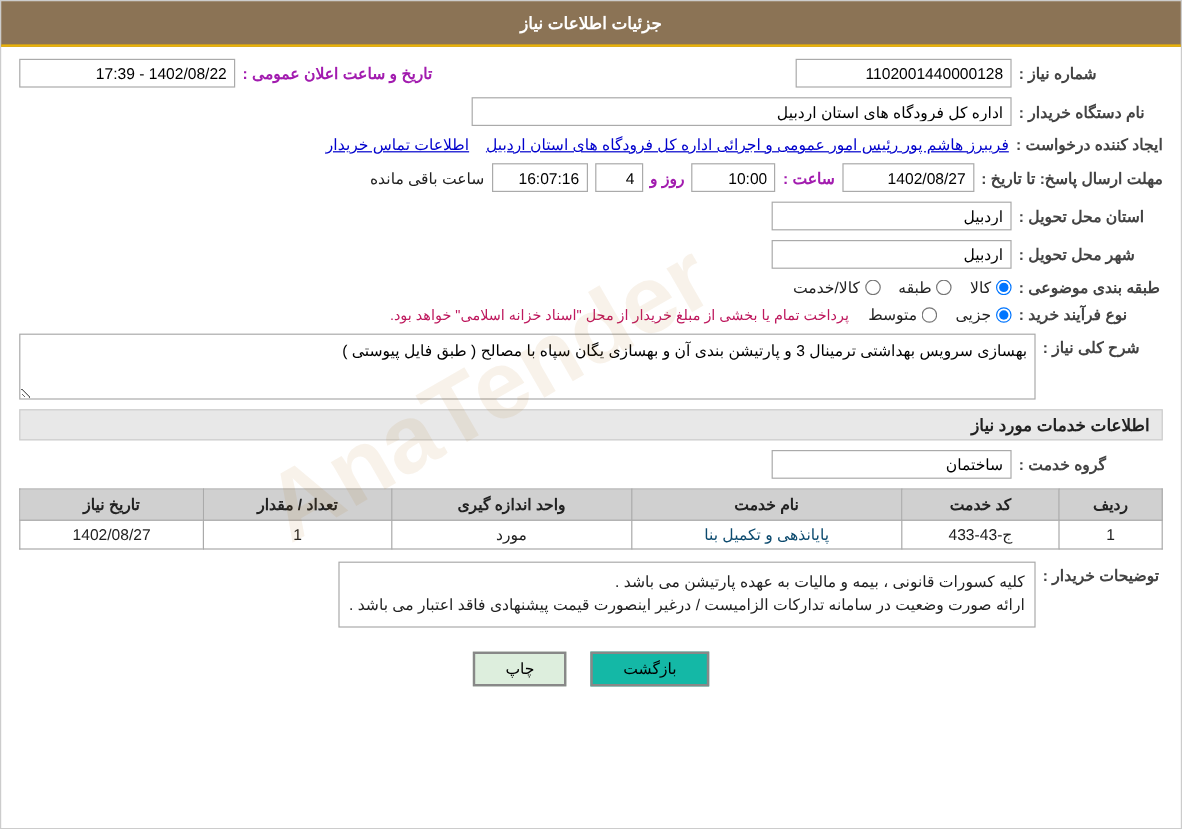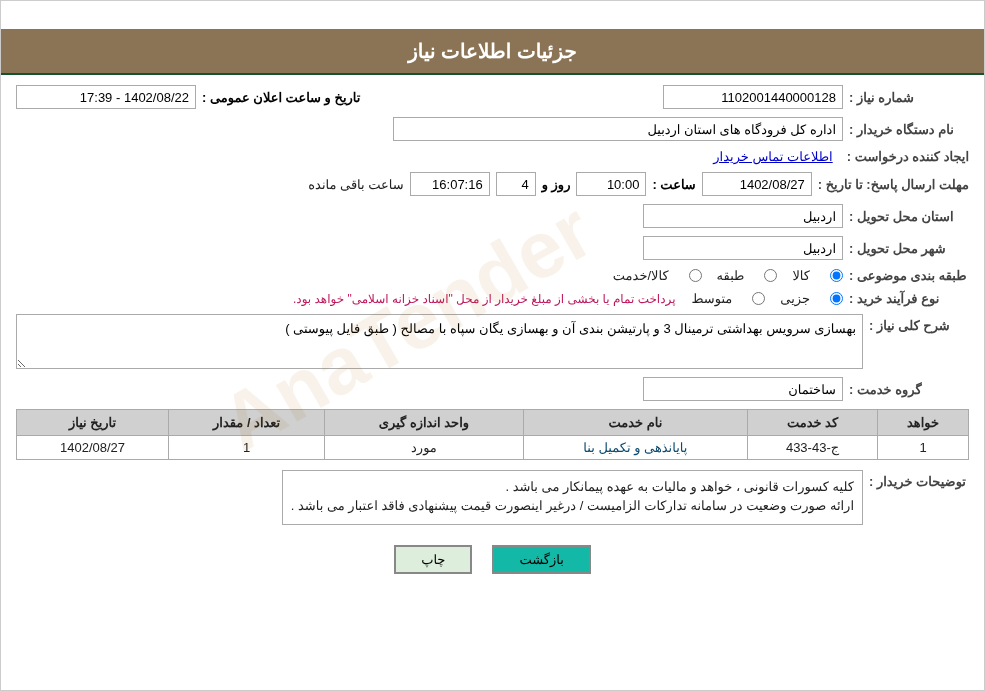--- a/index.html
+++ b/index.html
@@ -15,24 +15,23 @@
       min-height: 691px;
       background: #fff;
       margin: 0 auto;
       border: 1px solid #ccc;
     }
     .header-bar {
       background: #8B7355;
       color: #fff;
       text-align: center;
       padding: 10px 0;
-      font-size: 20px;
-      font-weight: bold;
-      border-bottom: 2px solid #14532d;
-      margin-top: 28px;
+      font-size: 14px;
+      font-weight: bold;
+      border-bottom: 2px solid #eab308;
     }
     .content {
       padding: 10px 15px;
     }
     .label {
       color: #444;
       font-weight: bold;
       white-space: nowrap;
       min-width: 120px;
       text-align: left;
@@ -70,21 +69,21 @@
     }
     .radio-group {
       display: flex;
       gap: 15px;
       align-items: center;
       flex-direction: row-reverse;
     }
     .radio-item {
       display: flex;
       align-items: center;
-      gap: 20px;
+      gap: 4px;
       flex-direction: row-reverse;
     }
     .desc-box {
       border: 1px solid #aaa;
       background: #fff;
       padding: 6px;
       font-size: 13px;
       font-family: Tahoma, Arial, sans-serif;
       direction: rtl;
       width: 100%;
@@ -152,21 +151,21 @@
       pointer-events: none;
       z-index: 0;
       top: 280px;
       left: 200px;
       font-weight: bold;
     }
     .relative { position: relative; }
     .inline-label {
       white-space: nowrap;
       font-weight: bold;
-      color: #000000;
+      color: #a21caf;
     }
     .date-time-row {
       display: flex;
       align-items: center;
       gap: 6px;
       margin-bottom: 8px;
       flex-wrap: wrap;
     }
     .remaining-text {
       white-space: nowrap;
@@ -193,20 +192,21 @@
       <input class="input-box" type="text" value="1402/08/22 - 17:39" style="width: 180px;" readonly="">
     </div>
 
     <div class="row-flex" style="margin-bottom:8px;">
       <span class="label">نام دستگاه خریدار :</span>
       <input class="input-box" type="text" value="اداره کل فرودگاه های استان اردبیل" style="width: 450px;" readonly="">
     </div>
 
     <div class="row-flex" style="margin-bottom:8px; align-items:center;">
       <span class="label">ایجاد کننده درخواست :</span>
+      <span class="blue-link" style="font-size:13px;">فریبرز هاشم پور رئیس امور عمومی و اجرائی اداره کل فرودگاه های استان اردبیل</span>
       <span class="blue-link" style="margin-right:8px;">اطلاعات تماس خریدار</span>
     </div>
 
     <div class="date-time-row">
       <span class="label" style="min-width:150px;">مهلت ارسال پاسخ: تا تاریخ :</span>
       <input class="input-box" type="text" value="1402/08/27" style="width: 110px;" readonly="">
       <span class="inline-label">ساعت :</span>
       <input class="input-box" type="text" value="10:00" style="width: 70px;" readonly="">
       <span class="inline-label">روز و</span>
       <input class="input-box" type="text" value="4" style="width: 40px;" readonly="">
@@ -255,31 +255,32 @@
         </div>
       </div>
       <span style="font-size:12px; color:#be185d; margin-right:10px;">پرداخت تمام یا بخشی از مبلغ خریدار از محل "اسناد خزانه اسلامی" خواهد بود.</span>
     </div>
 
     <div class="row-flex" style="margin-bottom:8px; align-items:flex-start;">
       <span class="label" style="min-width:100px; padding-top:4px;">شرح کلی نیاز :</span>
       <textarea class="desc-box" style="">بهسازی سرویس بهداشتی ترمینال 3 و پارتیشن بندی آن و بهسازی یگان سپاه با مصالح ( طبق فایل پیوستی )</textarea>
     </div>
 
+    <div class="section-title">اطلاعات خدمات مورد نیاز</div>
 
     <div class="row-flex" style="margin-bottom:8px;">
       <span class="label">گروه خدمت :</span>
       <input class="input-box" type="text" value="ساختمان" style="width: 200px;" readonly="">
     </div>
 
     <div class="table-section">
       <table>
         <thead>
           <tr>
-            <th>خواهد</th>
+            <th>ردیف</th>
             <th>کد خدمت</th>
             <th>نام خدمت</th>
             <th>واحد اندازه گیری</th>
             <th>تعداد / مقدار</th>
             <th>تاریخ نیاز</th>
           </tr>
         </thead>
         <tbody id="table-body">
         <tr>
       <td>1</td>
@@ -289,21 +290,21 @@
       <td>1</td>
       <td>1402/08/27</td>
     </tr>
           </tbody>
       </table>
     </div>
 
     <div class="row-flex" style="margin-bottom:8px; align-items:flex-start;">
       <span class="label" style="min-width:100px; padding-top:4px;">توضیحات خریدار :</span>
       <div class="notice-box">
-        <div>کلیه کسورات قانونی ، خواهد و مالیات به عهده پیمانکار می باشد .</div>
+        <div>کلیه کسورات قانونی ، بیمه و مالیات به عهده پارتیشن می باشد .</div>
         <div style="margin-top:4px;">ارائه صورت وضعیت در سامانه تداركات الزامیست / درغیر اینصورت قیمت پیشنهادی فاقد اعتبار می باشد .</div>
       </div>
     </div>
 
     <div class="buttons-row">
       <button class="btn btn-back">بازگشت</button>
       <button class="btn btn-print">چاپ</button>
     </div>
 
   </div>

